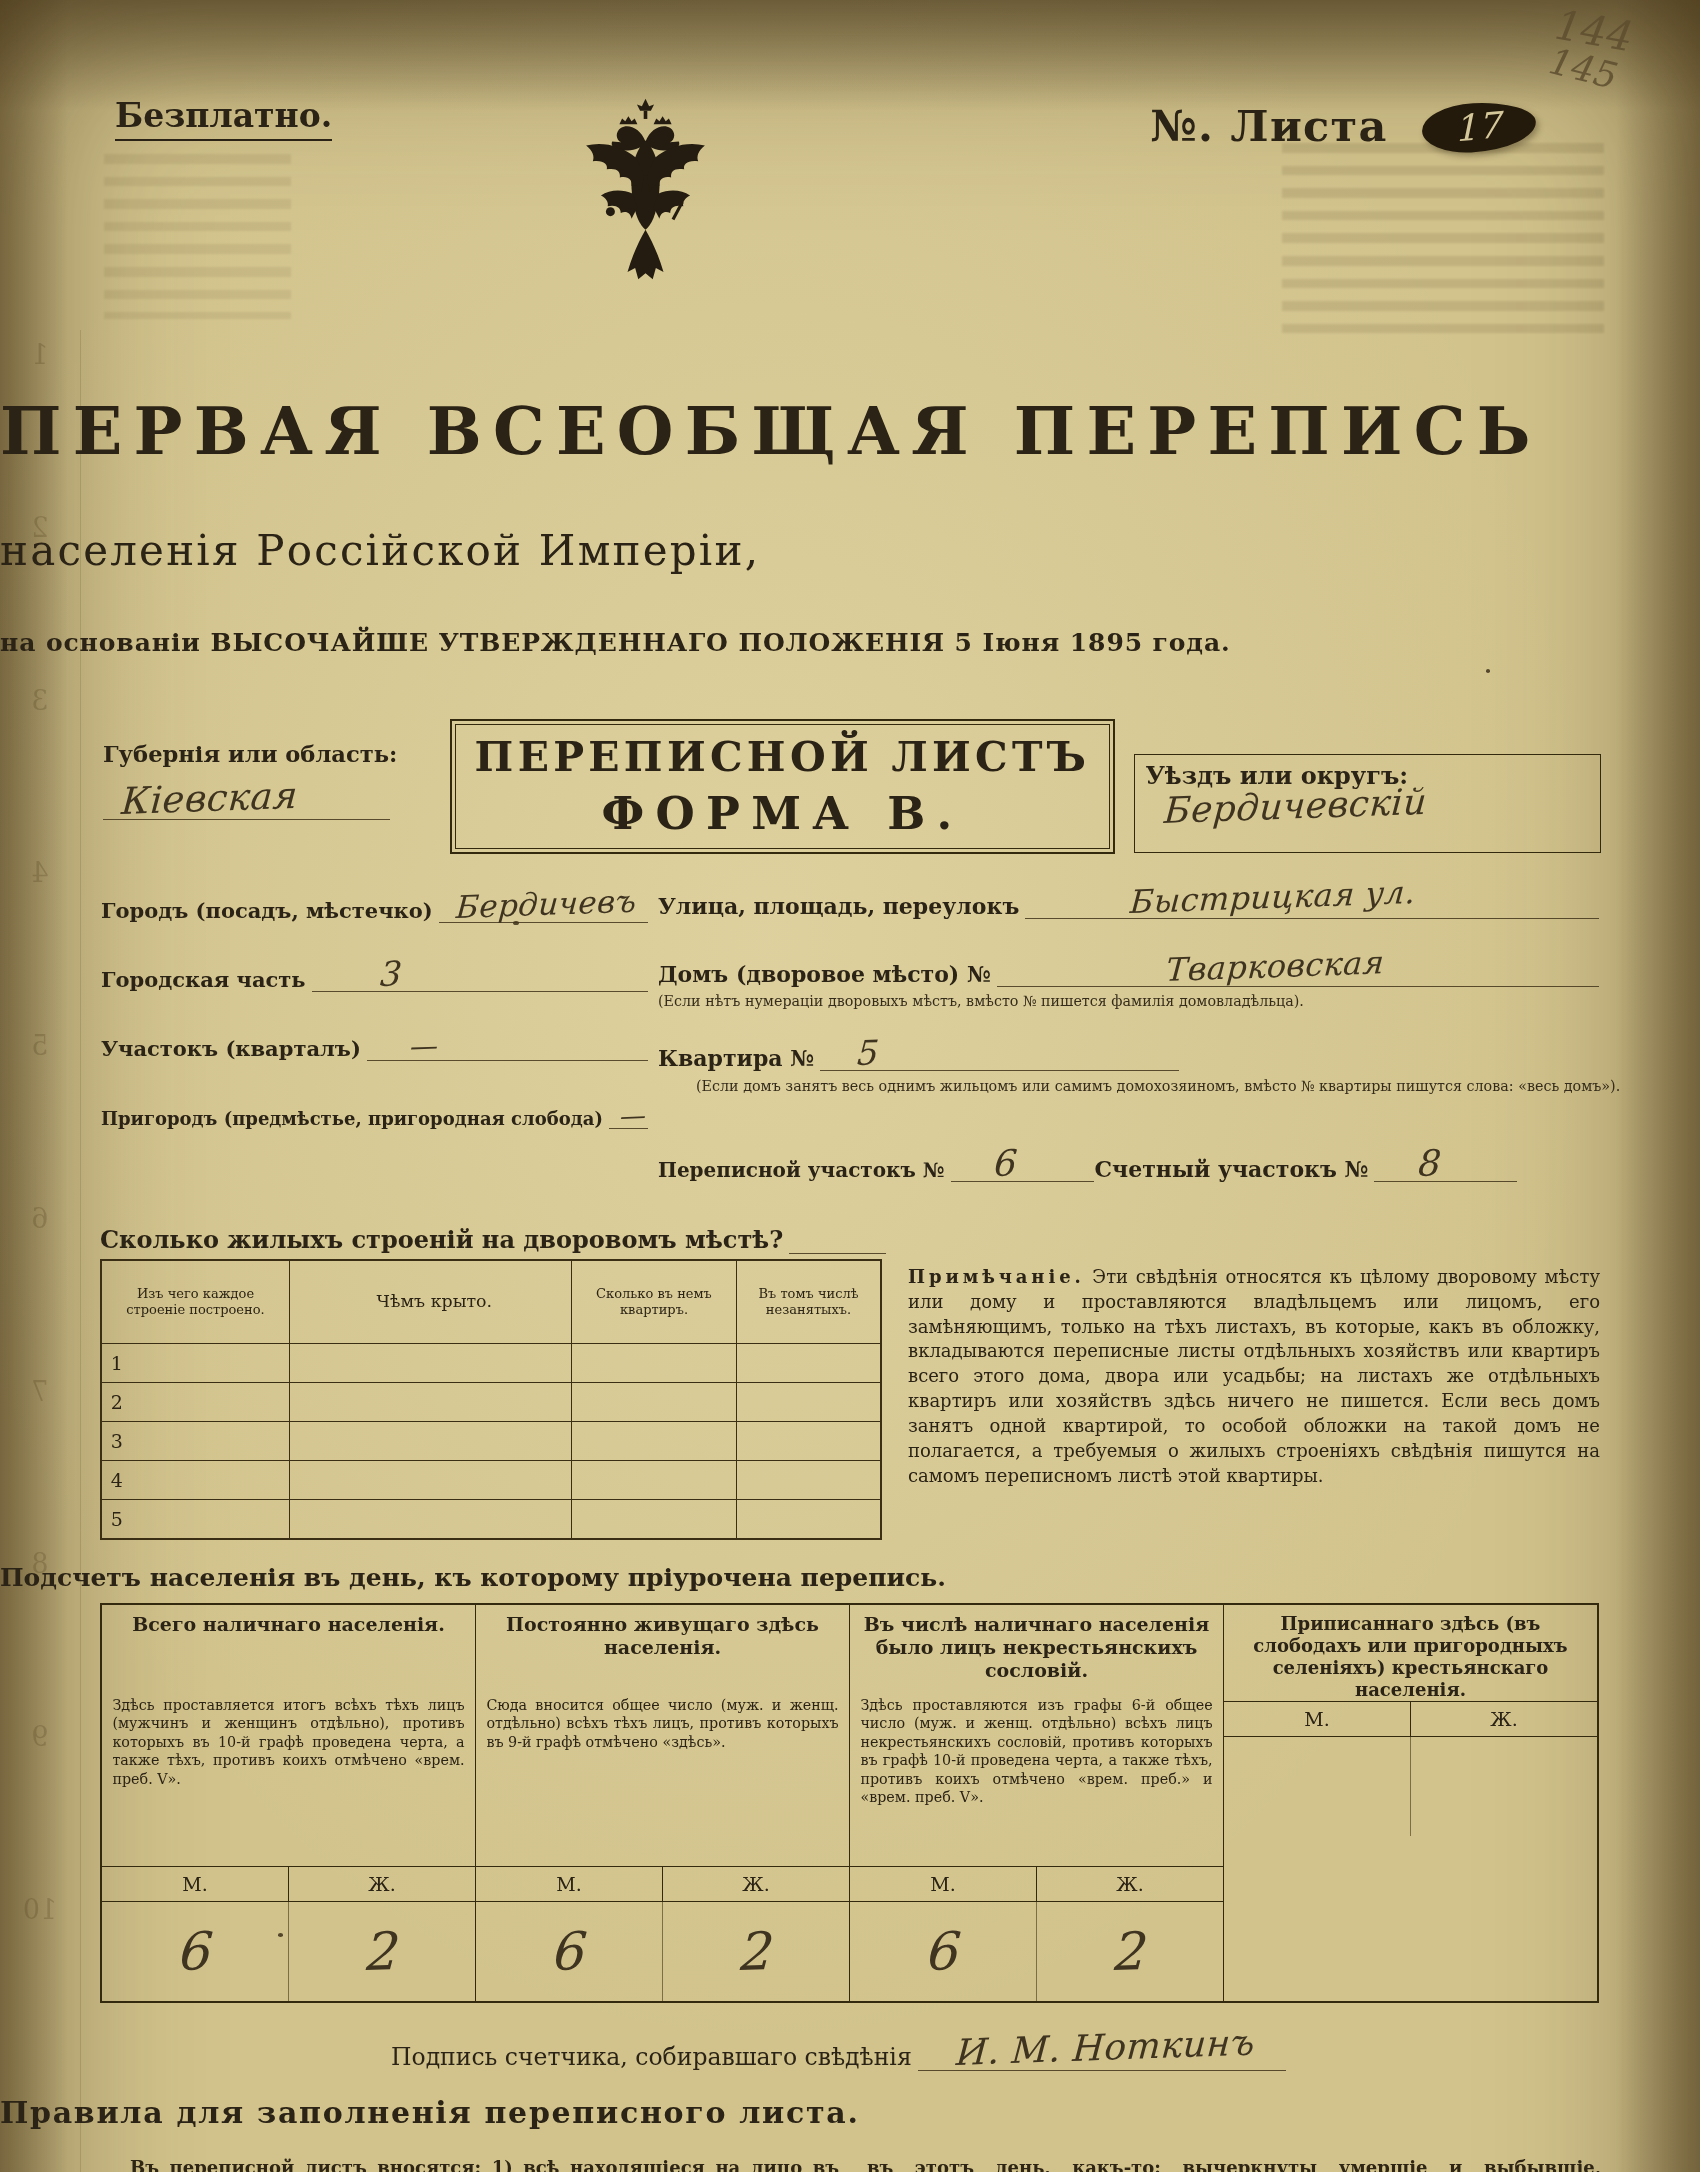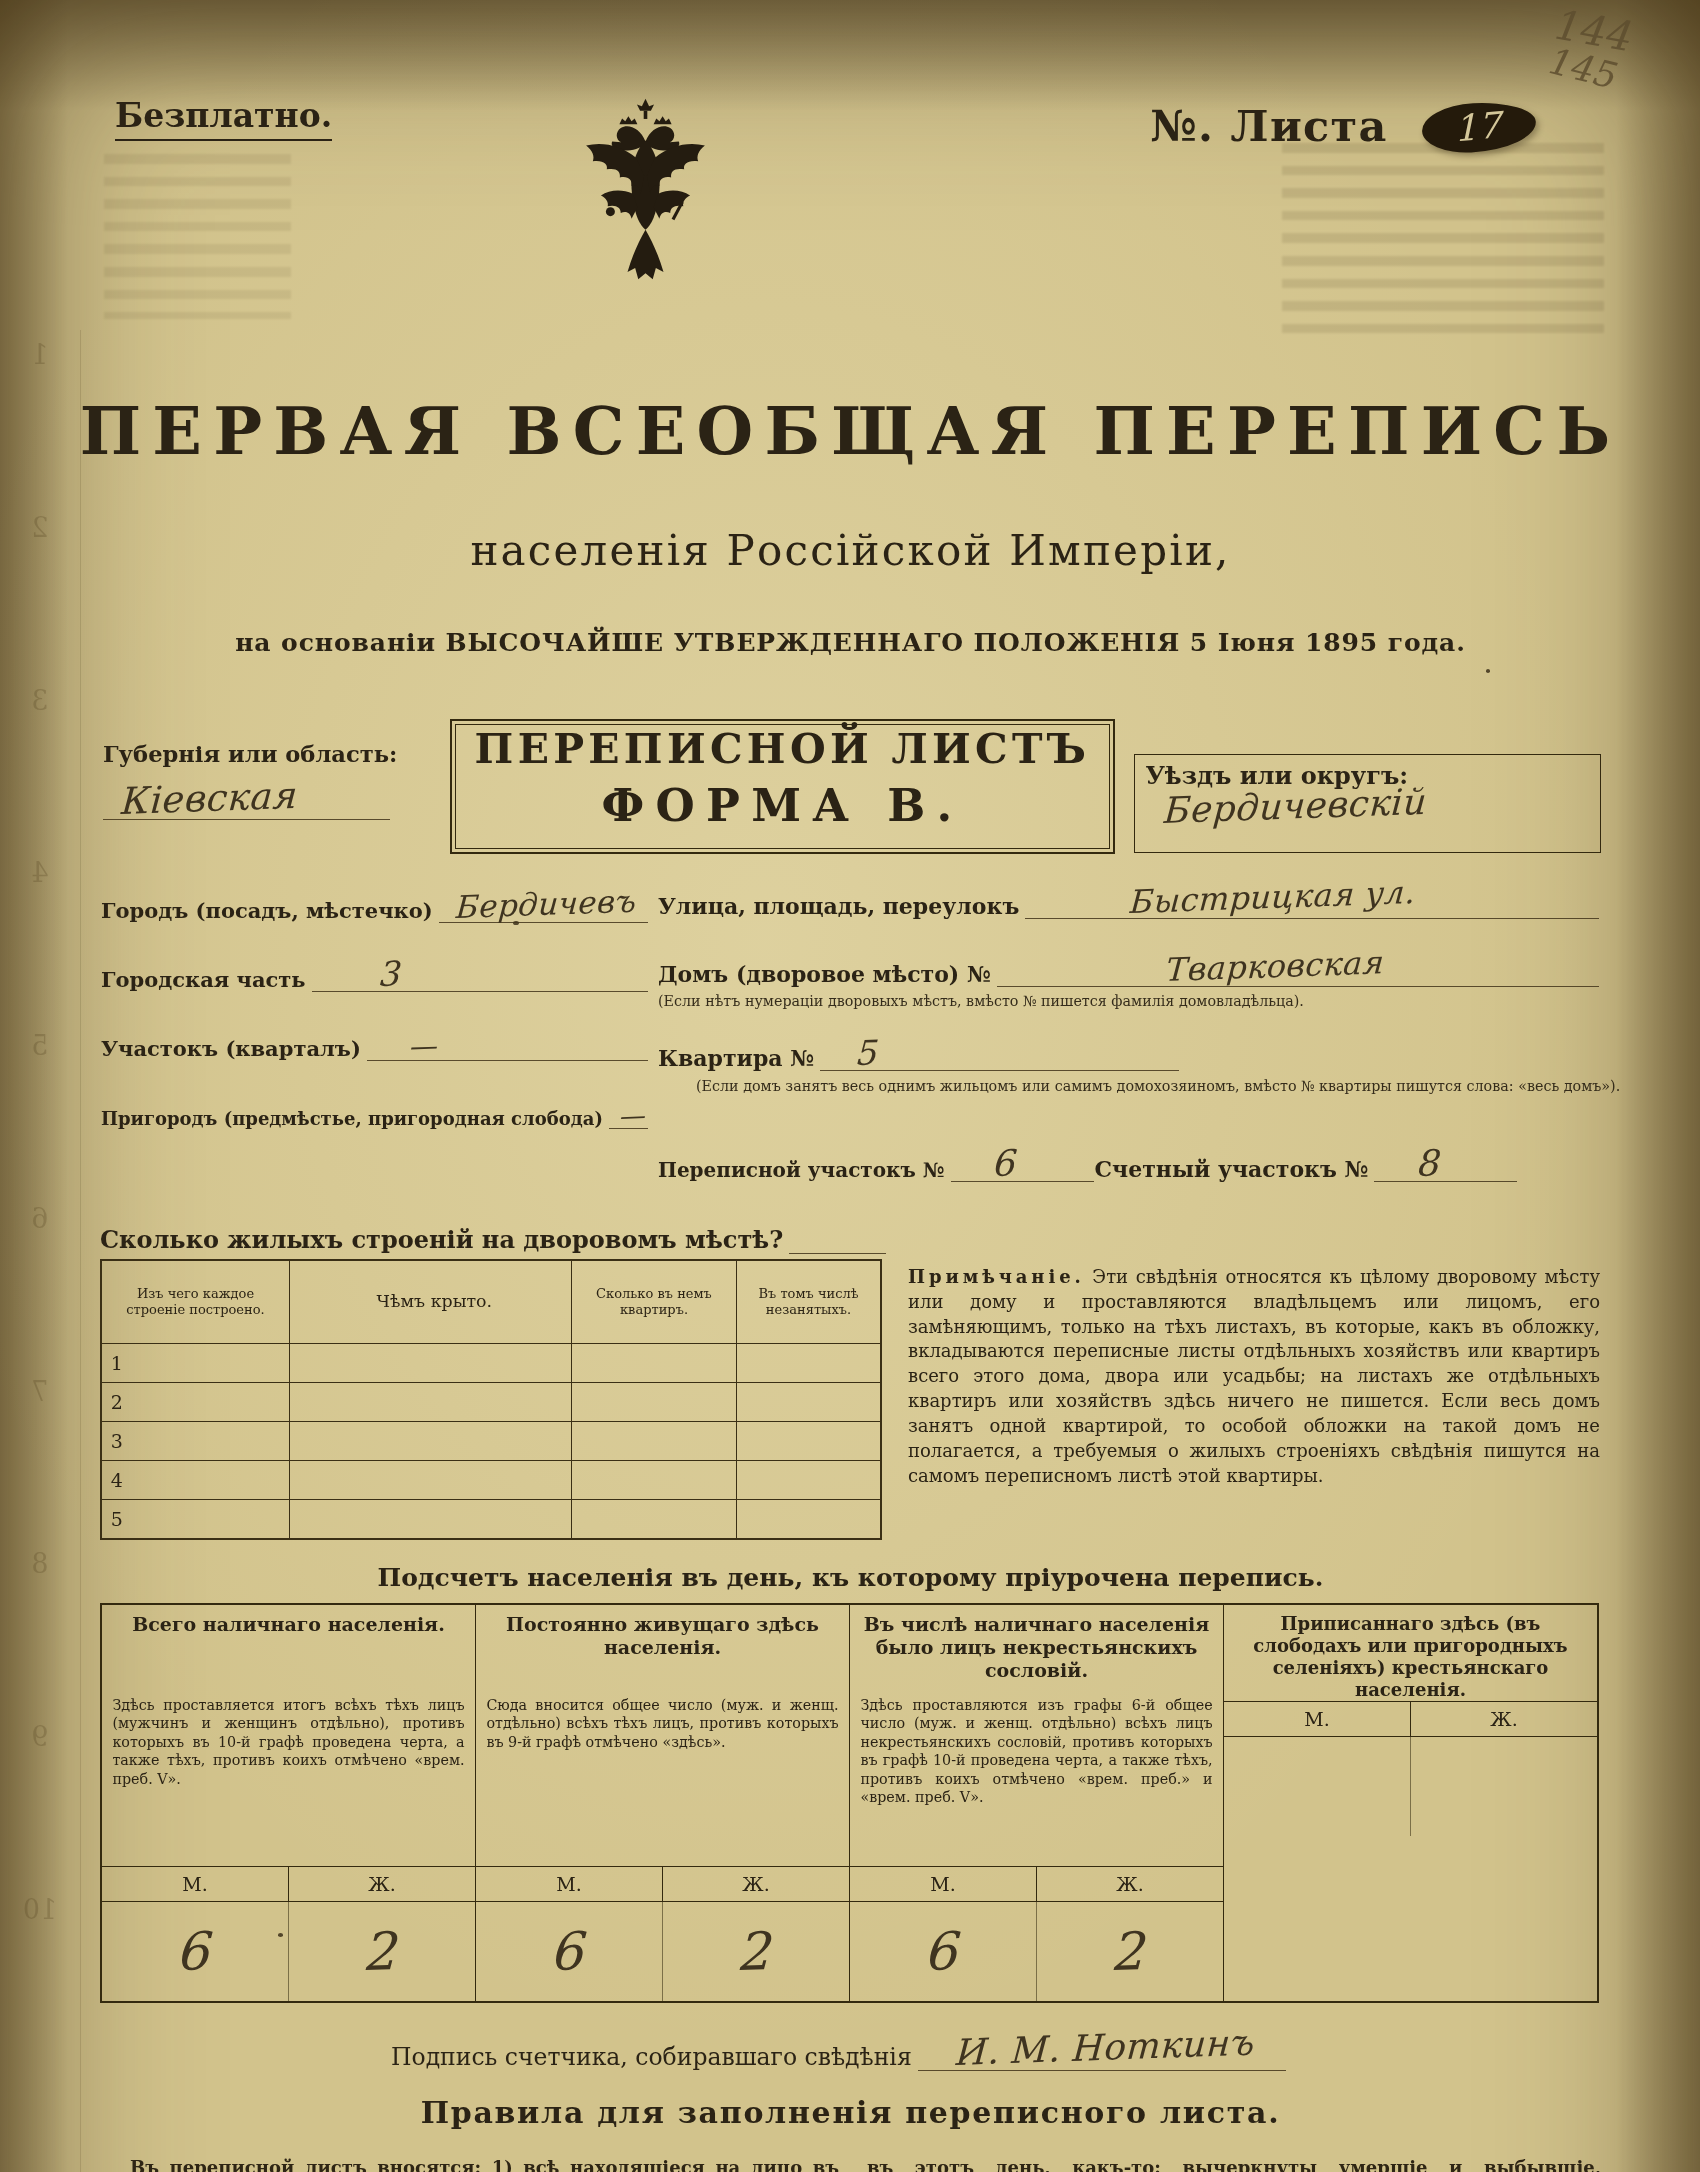--- a/index.html
+++ b/index.html
@@ -7,35 +7,35 @@
     position:relative;width:1701px;height:2760px;overflow:hidden;
     font-family:"DejaVu Serif","Liberation Serif",serif;color:#2b2315;
     background:
       radial-gradient(ellipse 1173px 1564px at 45% 34%, rgba(248,240,200,0.30), rgba(0,0,0,0) 72%),
       linear-gradient(90deg, rgba(75,57,24,0.45) 0%, rgba(0,0,0,0) 4%, rgba(0,0,0,0) 95%, rgba(75,57,24,0.50) 100%),
       linear-gradient(0deg, rgba(75,57,24,0.45) 0%, rgba(0,0,0,0) 5%, rgba(0,0,0,0) 96%, rgba(60,45,18,0.55) 100%),
       #d2c38c;
     box-shadow: inset 0 0 156px 43px rgba(66,48,18,0.50);
   }
   .abs{position:absolute;}
-  .ctr{left:0;width:100%;text-align:center;}
+  .ctr{left:0;width:100%;}
   .b{font-weight:bold;}
   .hand{
     font-style:italic;color:#3f3420;display:inline-block;
     transform:rotate(-2deg) skewX(-6deg);transform-origin:left bottom;
     letter-spacing:0.4px;
   }
   .line{flex:1;border-bottom:1.3px solid rgba(66,52,26,0.85);position:relative;margin-left:6px;}
   .fld{position:absolute;display:flex;align-items:flex-end;height:32px;}
   .fld .lab{white-space:nowrap;font-weight:bold;}
   .vpos{position:absolute;bottom:-2.6px;}
   .smallnote{font-size:14.3px;line-height:1.25;color:#352c1b;}
   
   .formbox{position:absolute;left:450px;top:719px;width:665px;height:135px;border:2.2px solid #33290f;padding:2.6px;box-sizing:border-box;}
-  .formbox-inner{width:100%;height:100%;border:1.3px solid #33290f;box-sizing:border-box;display:flex;flex-direction:column;align-items:center;gap:6px;}
+  .formbox-inner{width:100%;height:100%;border:1.3px solid #33290f;box-sizing:border-box;display:flex;flex-direction:column;justify-content:center;align-items:center;gap:6px;}
   .districtbox{position:absolute;left:1134px;top:754px;width:467px;height:99px;border:1.7px solid #33290f;box-sizing:border-box;padding:6px 10.4px 0;}
   
   .btable{position:absolute;left:100px;top:1259px;width:782px;border:2.2px solid #3a2f15;box-sizing:border-box;}
   .btable .hrow{display:flex;height:82px;border-bottom:1.7px solid #3a2f15;}
   .btable .hcell{display:flex;align-items:center;justify-content:center;text-align:center;font-size:13px;line-height:1.25;padding:2.6px 4.3px;box-sizing:border-box;border-left:1.3px solid #3a2f15;}
   .btable .hcell:first-child{border-left:none;}
   .btable .drow{display:flex;height:38px;border-bottom:1.3px solid #3a2f15;}
   .btable .drow:last-child{border-bottom:none;}
   .btable .dcell{box-sizing:border-box;border-left:1.3px solid #3a2f15;}
   .btable .dcell:first-child{border-left:none;font-size:19px;padding:7.8px 0 0 8.7px;}

